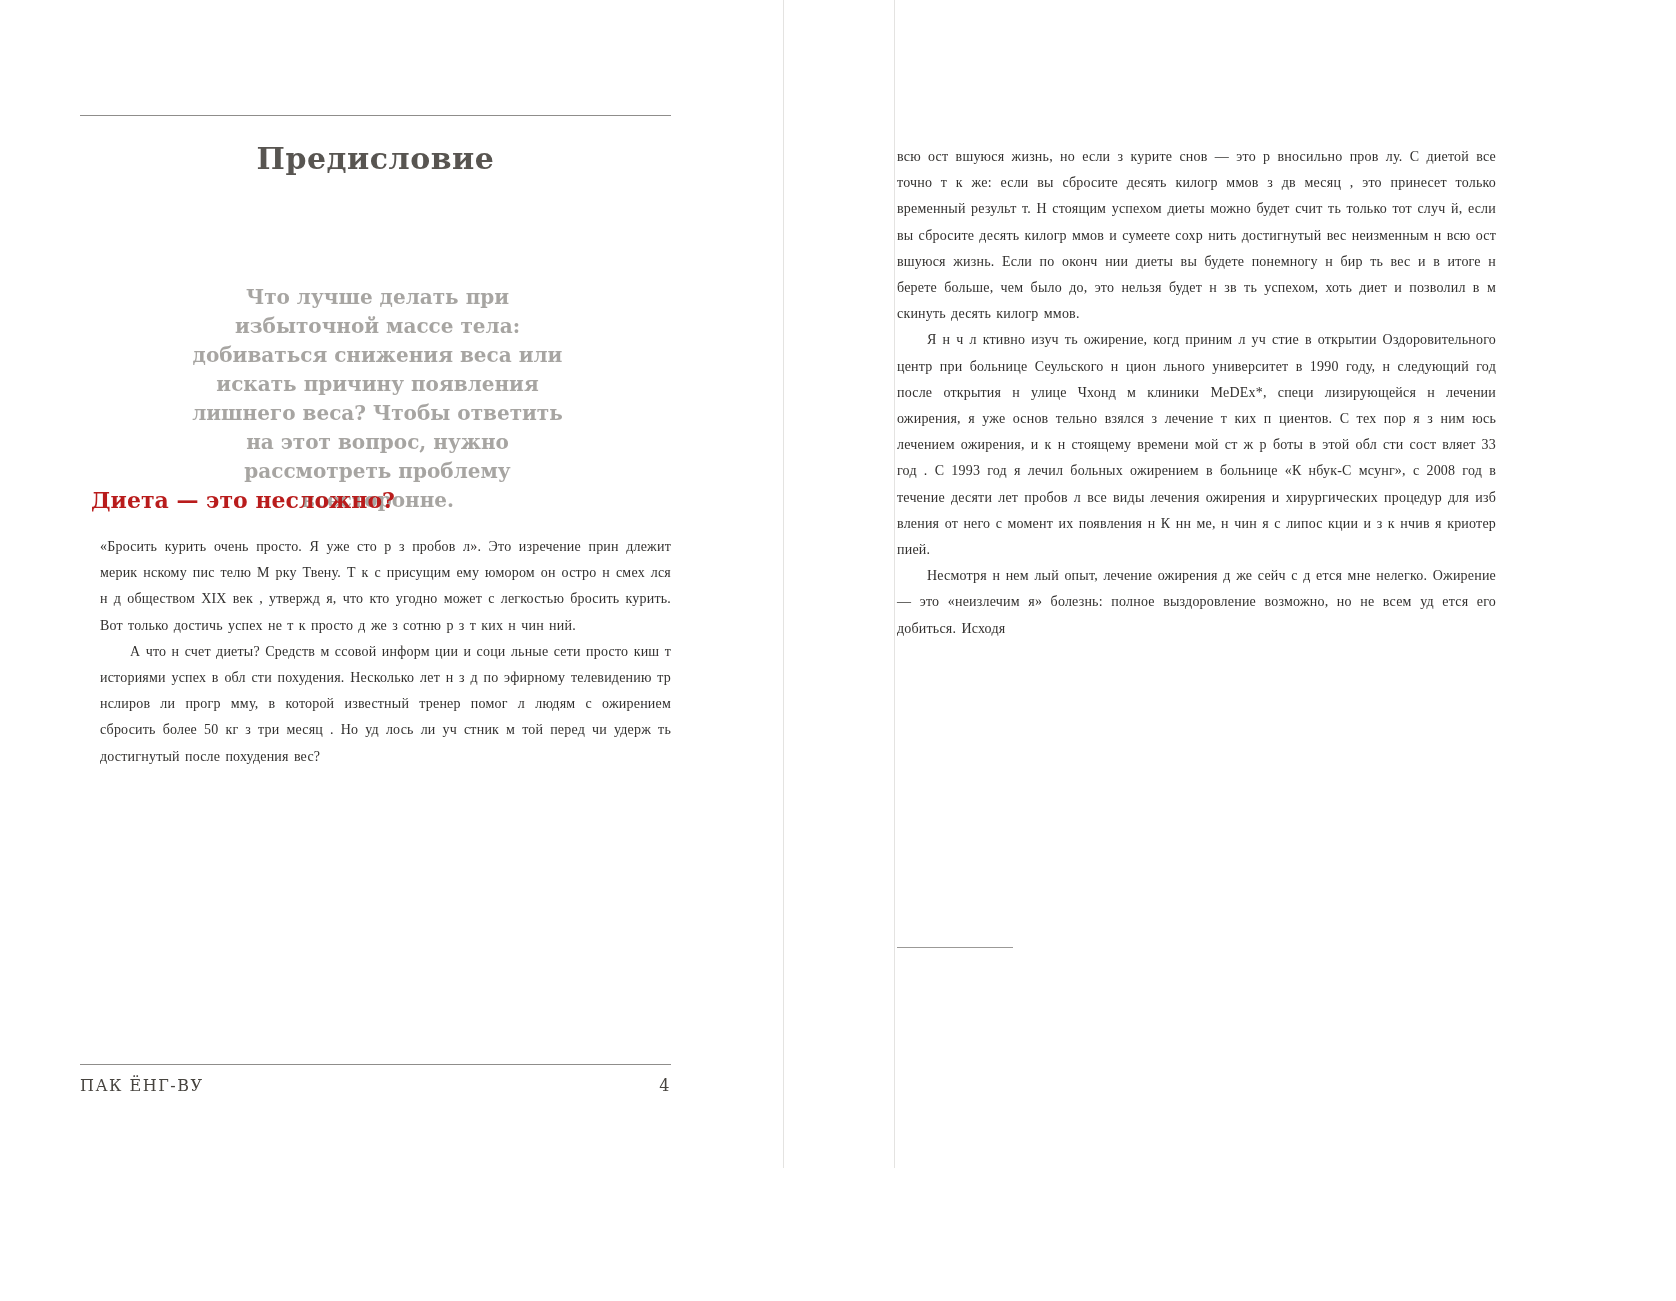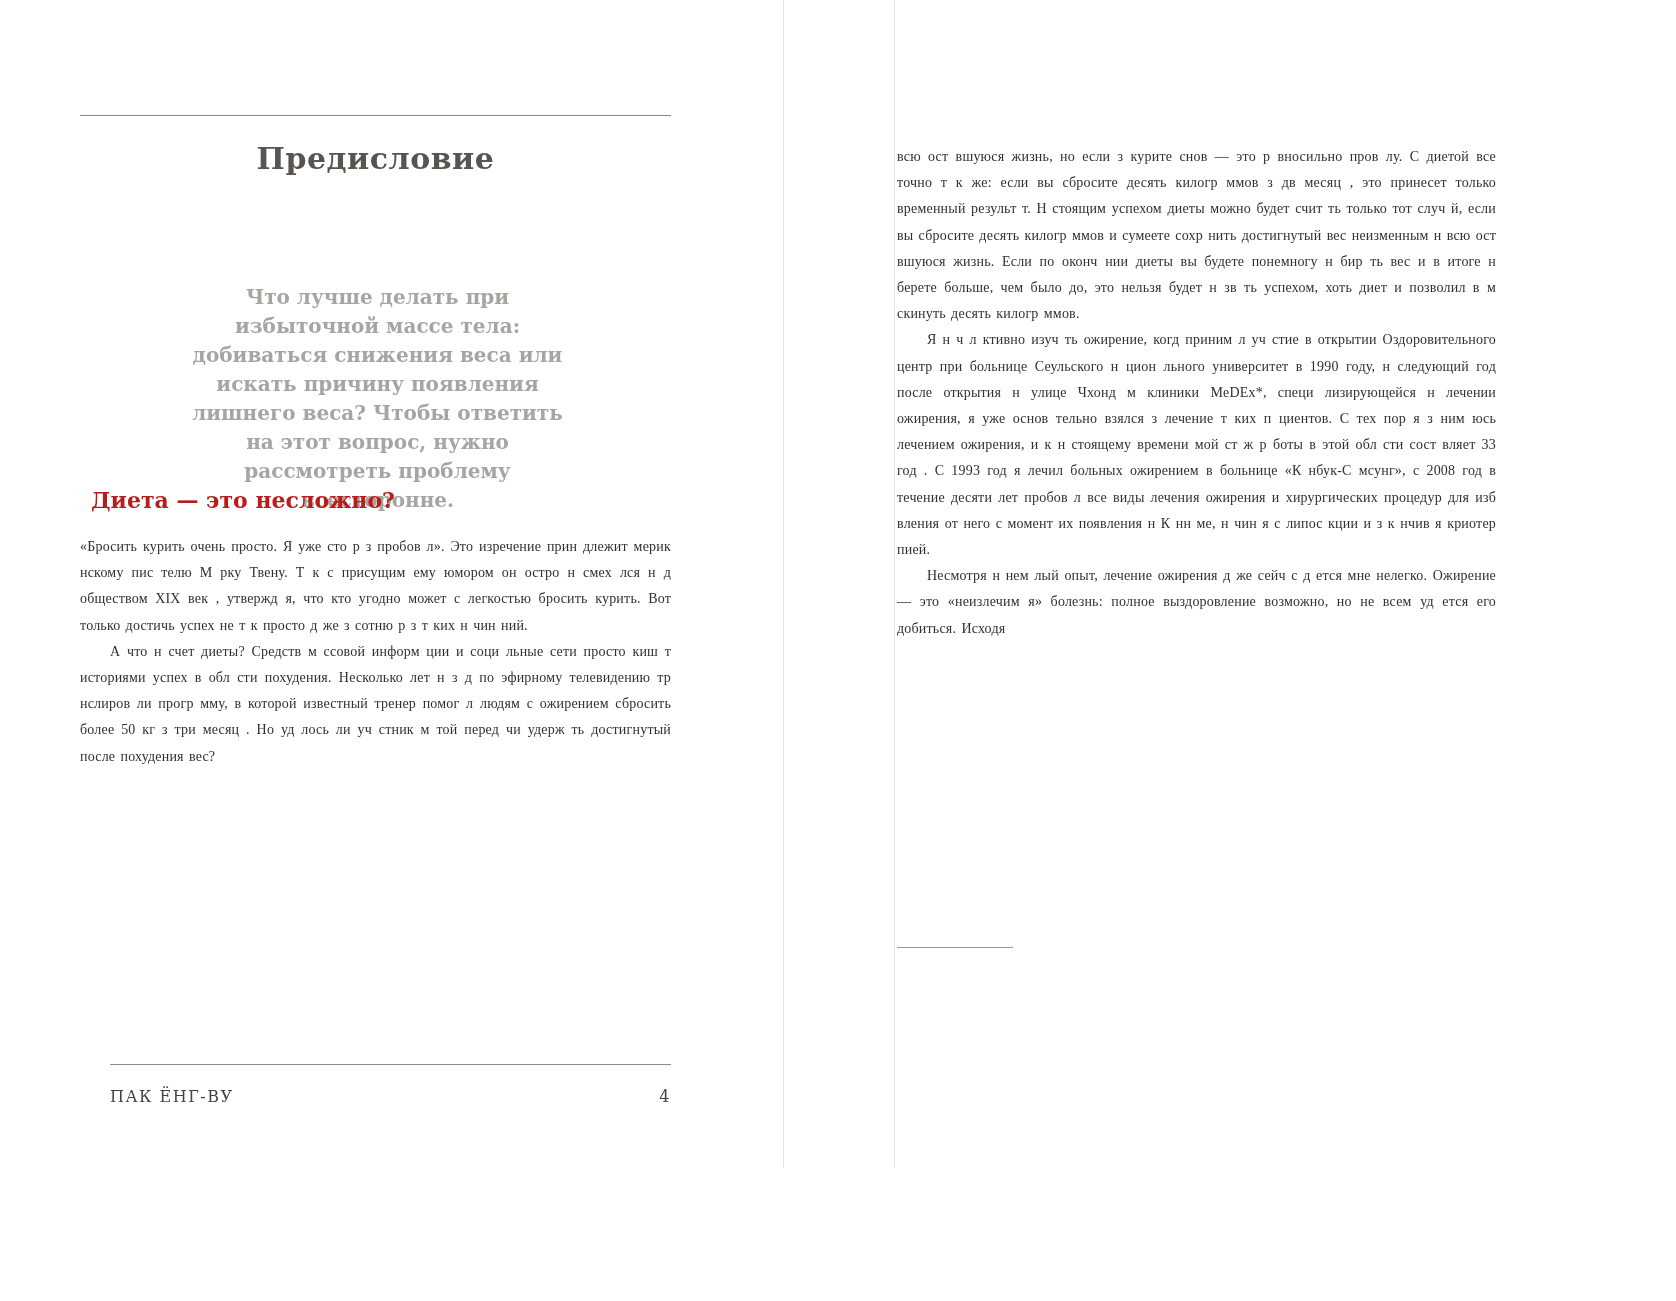--- a/index.html
+++ b/index.html
@@ -71,21 +71,21 @@
   .text-block {
     position: absolute;
     left: 0; right: 0;
     text-align: justify;
     font-size: 14px;
     line-height: 26.2px;
     letter-spacing: 0.2px;
     word-spacing: 1.5px;
     color: #32302e;
   }
-  .page-left  .text-block { top: 534px; }
+  .page-left  .text-block { top: 534px; margin-left: 20px; }
   .page-right .text-block { top: 144px; }
 
   p.para { margin: 0; text-indent: 30px; }
   p.para.no-indent { text-indent: 0; }
 
   .footnote-rule {
     position: absolute;
     top: 947px; left: 0;
     width: 116px;
     height: 0;
@@ -102,28 +102,27 @@
     color: #353230;
     padding-left: 18px;
     text-indent: -18px;
   }
   .footnote .sig { font-style: italic; }
 
   .page-footer {
     position: absolute;
     top: 1064px; left: 0; right: 0;
     border-top: 1px solid #8f8d8b;
-    padding-top: 22px;
+    padding-top: 11px;
     display: flex;
     justify-content: space-between;
     font-family: "DejaVu Serif", serif;
     font-size: 16px;
     letter-spacing: 1.5px;
     color: #47443f;
-    margin-left: 30px;
   }
 </style>
 </head>
 <body>
 
 <div class="canvas">
 
   <div class="page-divider left"></div>
   <div class="page-divider right"></div>
 

